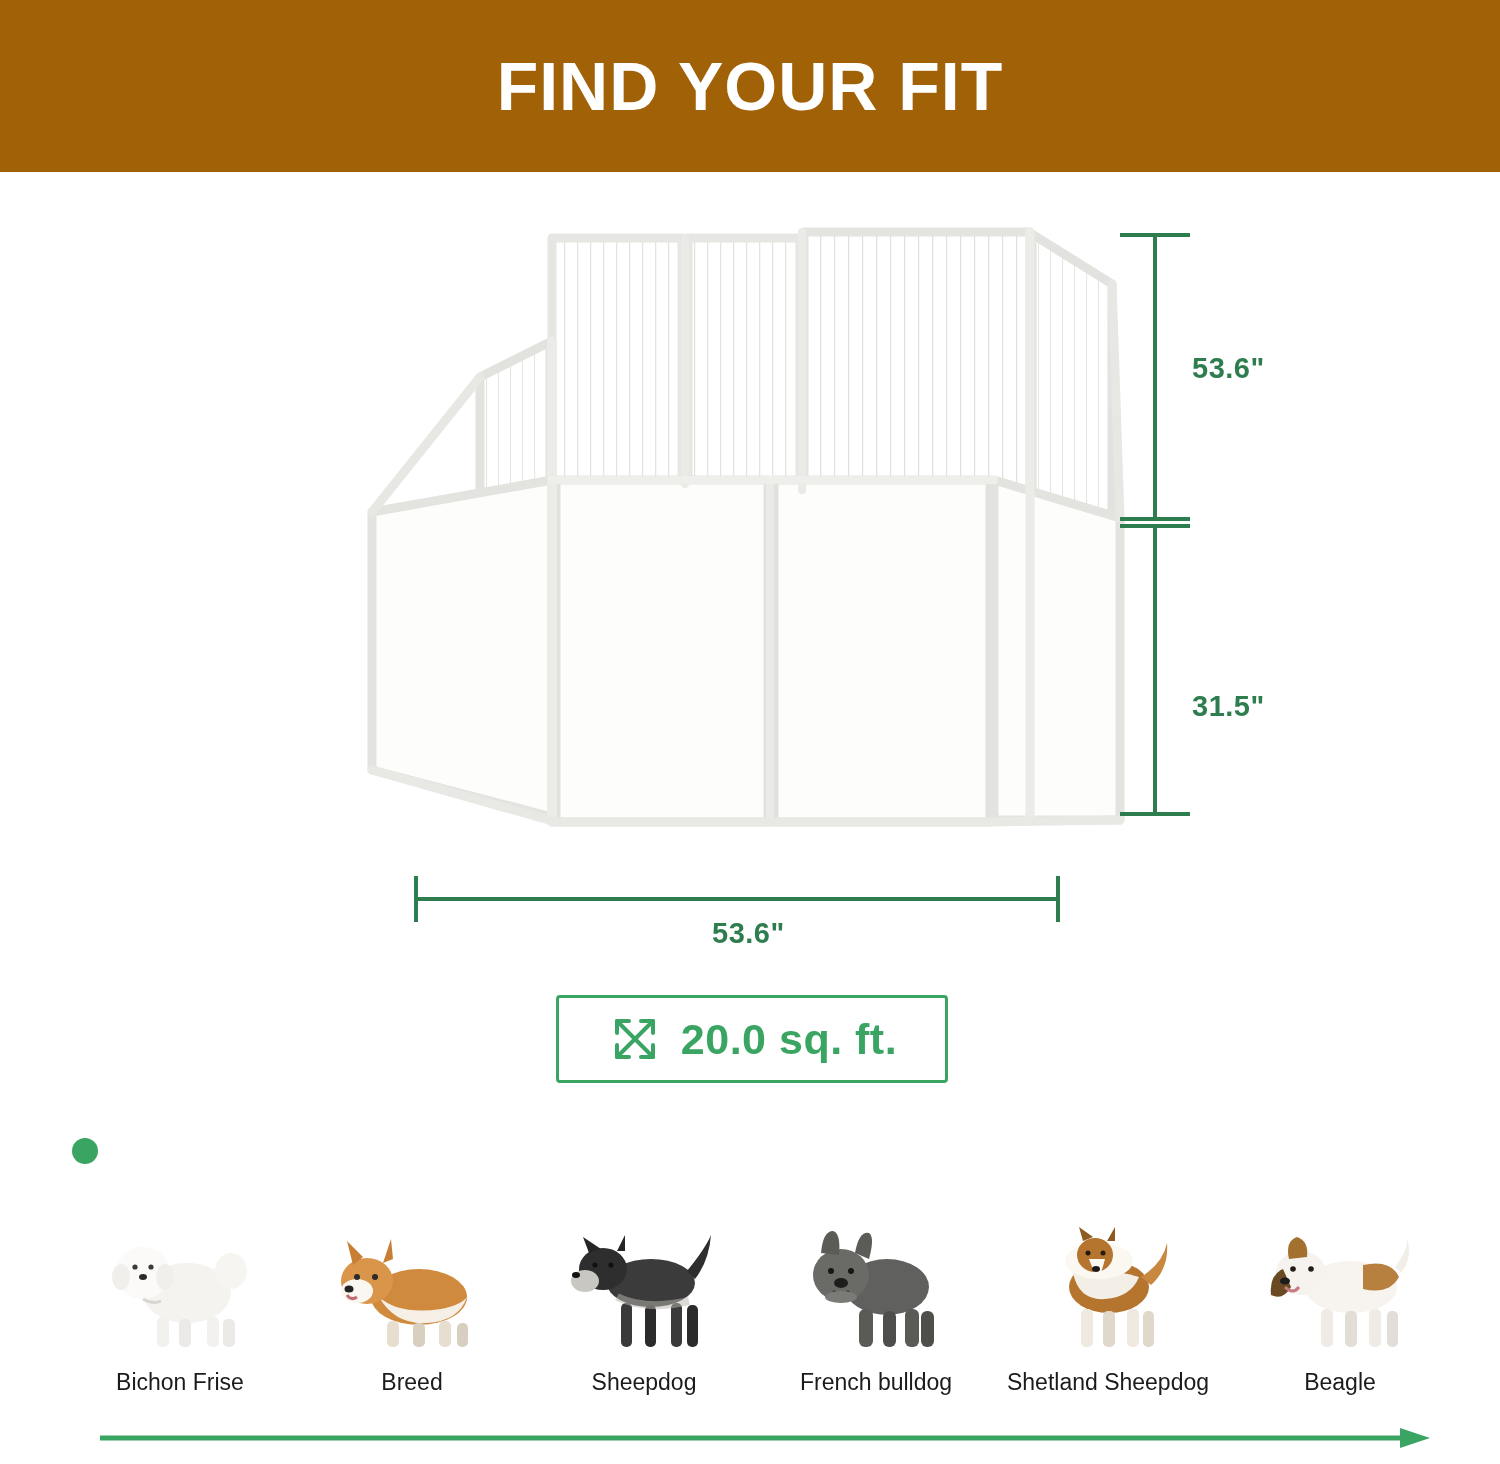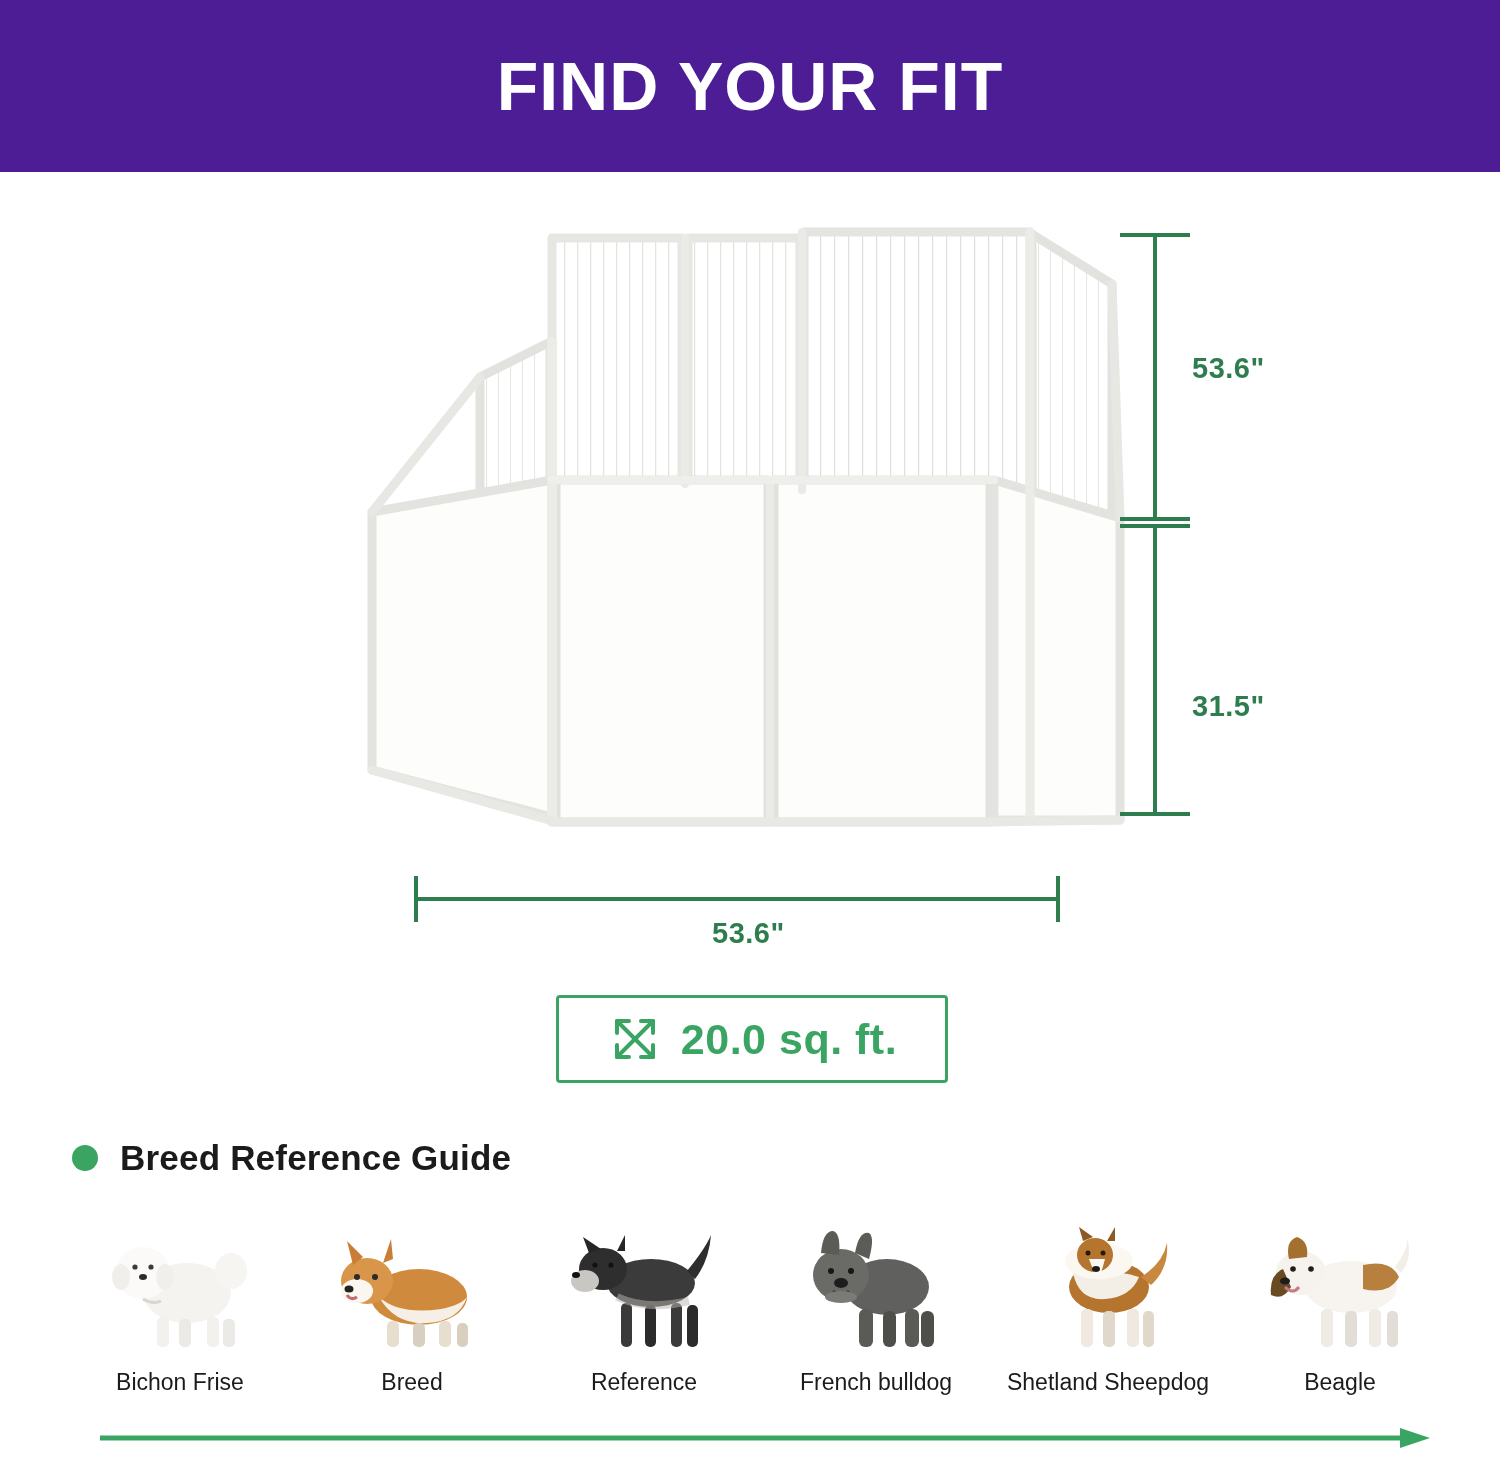--- a/index.html
+++ b/index.html
@@ -10,21 +10,21 @@
     background: #ffffff;
     font-family: "Liberation Sans", sans-serif;
     overflow: hidden;
     position: relative;
   }
 
   
   .header {
     width: 100%;
     height: 172px;
-    background: #4c1d95;
+    background: #a16207;
     display: flex;
     align-items: center;
     justify-content: center;
   }
   .header-title {
     color: #ffffff;
     font-size: 68px;
     font-weight: bold;
     letter-spacing: 1px;
     line-height: 1;
@@ -233,21 +233,20 @@
       <path d="M46 10 L34 10 M46 10 L46 22"></path>
       <path d="M10 46 L10 34 M10 46 L22 46"></path>
       <path d="M46 46 L46 34 M46 46 L34 46"></path>
     </g>
   </svg>
   <span class="txt">20.0 sq. ft.</span>
 </div>
 
 <div class="breed-head">
   <span class="breed-dot"></span>
-  <span class="breed-title">Breed Reference Guide</span>
 </div>
 
 <div class="breed-row">
 
   <div class="breed-item">
     <div class="breed-img">
       <svg width="170" height="130" viewBox="0 0 170 130">
         <g>
           <ellipse cx="92" cy="68" rx="44" ry="30" fill="#f4f3f0"></ellipse>
           <ellipse cx="48" cy="48" rx="27" ry="26" fill="#fbfaf8"></ellipse>
@@ -306,21 +305,21 @@
           <ellipse cx="17" cy="50" rx="4" ry="3" fill="#111"></ellipse>
           <path d="M128 46 q18 -22 24 -36 q-2 26 -16 44 z" fill="#2e2e2e"></path>
           <rect x="62" y="78" width="11" height="44" rx="5" fill="#3a3a3a"></rect>
           <rect x="86" y="80" width="11" height="42" rx="5" fill="#2b2b2b"></rect>
           <rect x="112" y="78" width="11" height="44" rx="5" fill="#3a3a3a"></rect>
           <rect x="128" y="80" width="11" height="42" rx="5" fill="#2b2b2b"></rect>
           <path d="M58 72 q30 14 72 4" stroke="#b9b7b2" stroke-width="8" fill="none" opacity="0.5"></path>
         </g>
       </svg>
     </div>
-    <div class="breed-name">Reference</div>
+    <div class="breed-name">Sheepdog</div>
   </div>
 
   <div class="breed-item">
     <div class="breed-img">
       <svg width="170" height="130" viewBox="0 0 170 130">
         <g>
           <ellipse cx="96" cy="62" rx="42" ry="28" fill="#60605e"></ellipse>
           <ellipse cx="50" cy="50" rx="28" ry="26" fill="#6a6a67"></ellipse>
           <path d="M30 28 q2 -22 12 -22 q8 2 6 24 z" fill="#5b5b58"></path>
           <path d="M64 28 q4 -22 14 -20 q6 4 0 26 z" fill="#5b5b58"></path>

